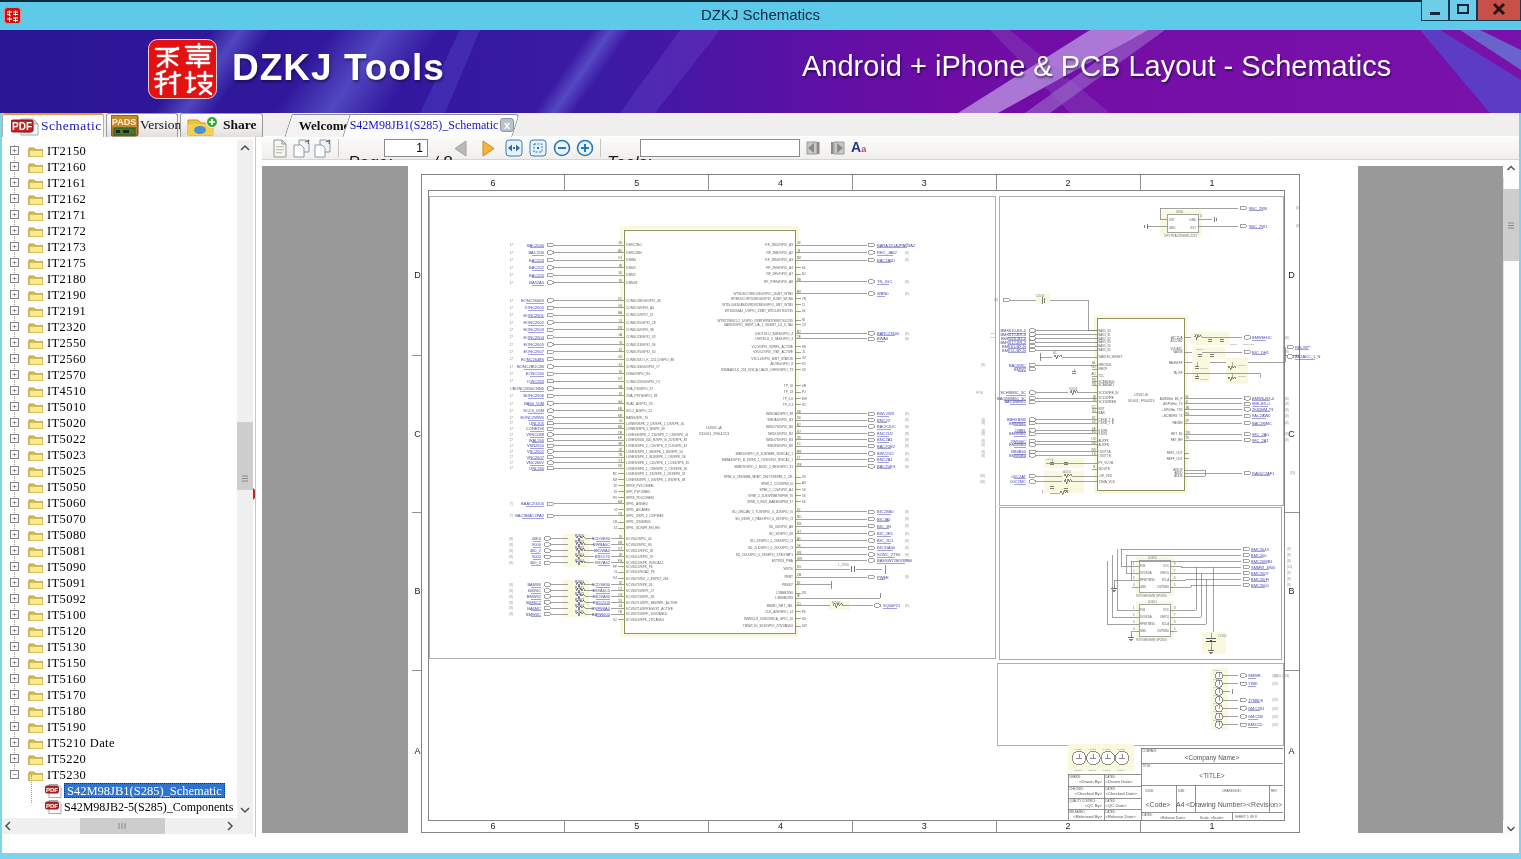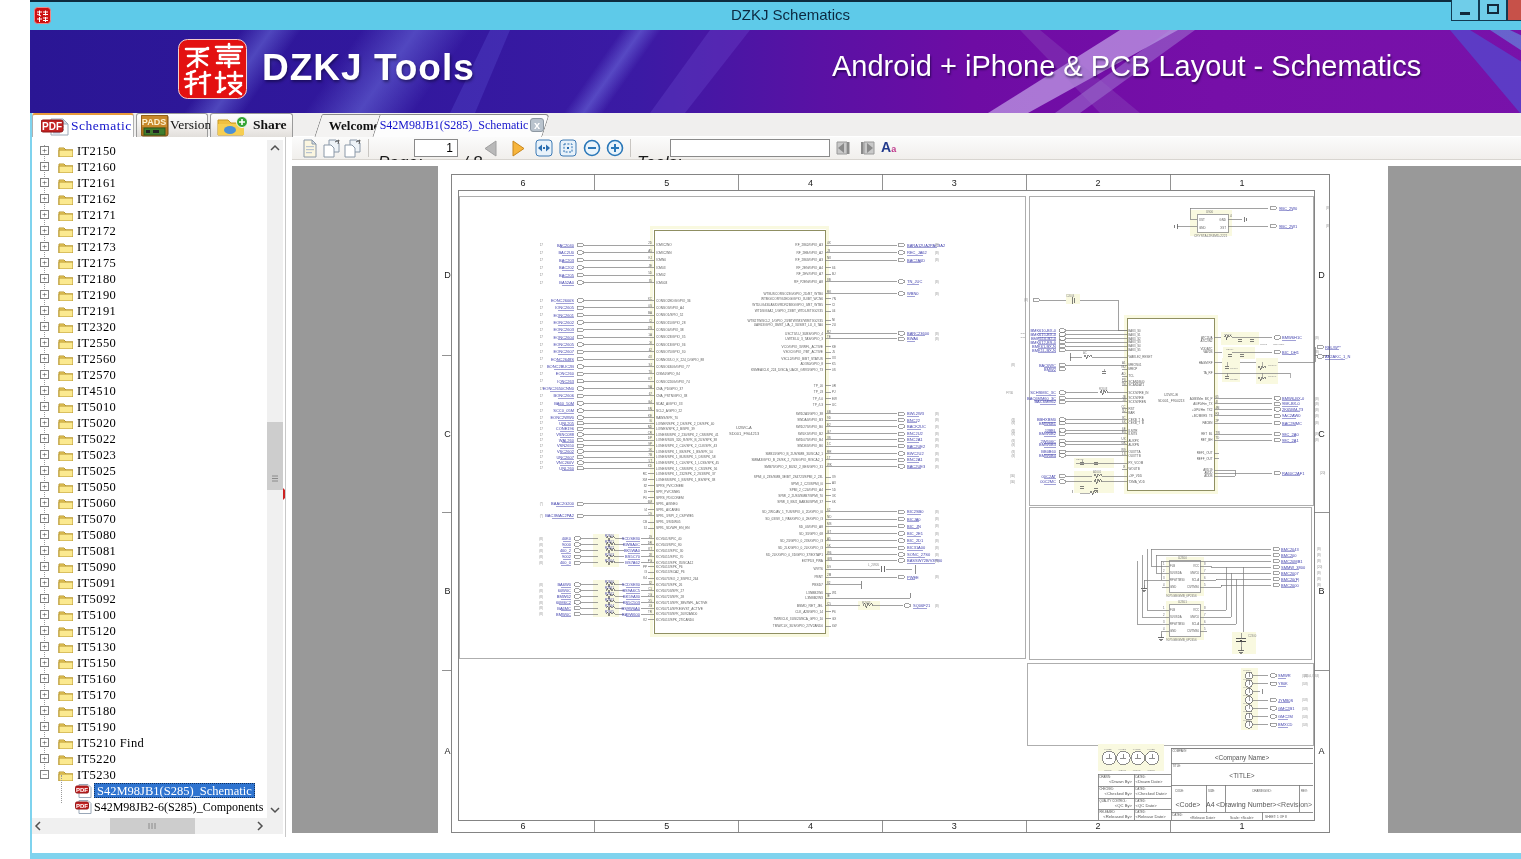--- a/index.html
+++ b/index.html
@@ -1,18 +1,18 @@
 <!DOCTYPE html>
 <html><head><meta charset="utf-8"><style>
 
 *{margin:0;padding:0;box-sizing:border-box;}
 html,body{width:1521px;height:859px;overflow:hidden;background:#fff;
   font-family:"Liberation Sans",sans-serif;}
 .abs{position:absolute;}
-#win{position:relative;width:1241px;height:859px;margin-left:30px;}
+#win{position:relative;width:1241px;height:859px;}
 
 #titlebar{left:0;top:0;width:1521px;height:30px;background:#5ecae9;border-top:2px solid #0d2b3e;}
 #title{left:0;top:6px;width:1521px;text-align:center;color:#0c2940;font-size:15px;}
 .wbtn{top:0px;width:28px;height:21px;border:1px solid #123a52;border-top:none;
   color:#13293a;text-align:center;}
 #btnmin{left:1421px;background:#6fcde9;}
 #btnmax{left:1449px;background:#6fcde9;}
 #btnclose{left:1477px;width:44px;background:#c75149;}
 .wbtn svg{display:block;margin:0 auto;}
 
@@ -529,21 +529,21 @@
             <path d="M1 5 h14 v7 h-14 z" fill="#fbe98f" stroke="#b8962e"></path>
           </svg>
           <span class="tlabeltree">IT5190</span>
         </div>
         <div class="trow" style="left:0;top:595px;width:237px;">
           <span class="texp">+</span>
           <svg class="tfold" style="left:28px;top:2px" width="16" height="13">
             <path d="M1 3 h5 l2 2 h7 v7 h-14 z" fill="#f5d76b" stroke="#b8962e"></path>
             <path d="M1 5 h14 v7 h-14 z" fill="#fbe98f" stroke="#b8962e"></path>
           </svg>
-          <span class="tlabeltree">IT5210 Find</span>
+          <span class="tlabeltree">IT5210 Date</span>
         </div>
         <div class="trow" style="left:0;top:611px;width:237px;">
           <span class="texp">+</span>
           <svg class="tfold" style="left:28px;top:2px" width="16" height="13">
             <path d="M1 3 h5 l2 2 h7 v7 h-14 z" fill="#f5d76b" stroke="#b8962e"></path>
             <path d="M1 5 h14 v7 h-14 z" fill="#fbe98f" stroke="#b8962e"></path>
           </svg>
           <span class="tlabeltree">IT5220</span>
         </div>
         <div class="trow" style="left:0;top:627px;width:237px;">
@@ -562,21 +562,21 @@
             <text x="7" y="8" font-size="6" font-weight="bold" fill="#fff" text-anchor="middle" font-family="Liberation Sans">PDF</text>
           </svg>
           <span style="position:absolute;left:64px;top:0;background:#2f74d0;color:#fff;padding:0 2px;border:1px dotted #10305c;height:15px;line-height:14px;font-size:12.5px;">S42M98JB1(S285)_Schematic</span>
         </div>
         <div class="trow" style="left:0;top:659px;width:237px;">
           <svg class="abs" style="left:45px;top:1px" width="17" height="14">
             <path d="M4 0.5 h9 l3 3 v10 h-12 z" fill="#fff" stroke="#9aa8b8"></path>
             <rect x="0.5" y="2" width="13" height="7" rx="1.5" fill="#c32222" stroke="#901414"></rect>
             <text x="7" y="8" font-size="6" font-weight="bold" fill="#fff" text-anchor="middle" font-family="Liberation Sans">PDF</text>
           </svg>
-          <span class="tlabeltree" style="left:64px;letter-spacing:0;font-size:12px;">S42M98JB2-6(S285)_Components</span>
+          <span class="tlabeltree" style="left:64px;letter-spacing:0;font-size:12px;">S42M98JB2-5(S285)_Components</span>
         </div>
       </div>
       <div class="sbtrack" style="left:237px;top:3px;width:16px;height:678px;"></div>
       <div class="sbbtn" style="left:237px;top:3px;width:16px;height:17px;"><svg width="16" height="17">
           <path d="M4 10 L8 6 L12 10" fill="none" stroke="#505050" stroke-width="1.5"></path>
         </svg></div>
       <div class="sbbtn" style="left:237px;top:664px;width:16px;height:17px;"><svg width="16" height="17">
           <path d="M4 7 L8 11 L12 7" fill="none" stroke="#505050" stroke-width="1.5"></path>
         </svg></div>
       <div class="sbthumb" style="left:237px;top:285px;width:16px;height:68px;"><svg width="16" height="68">

